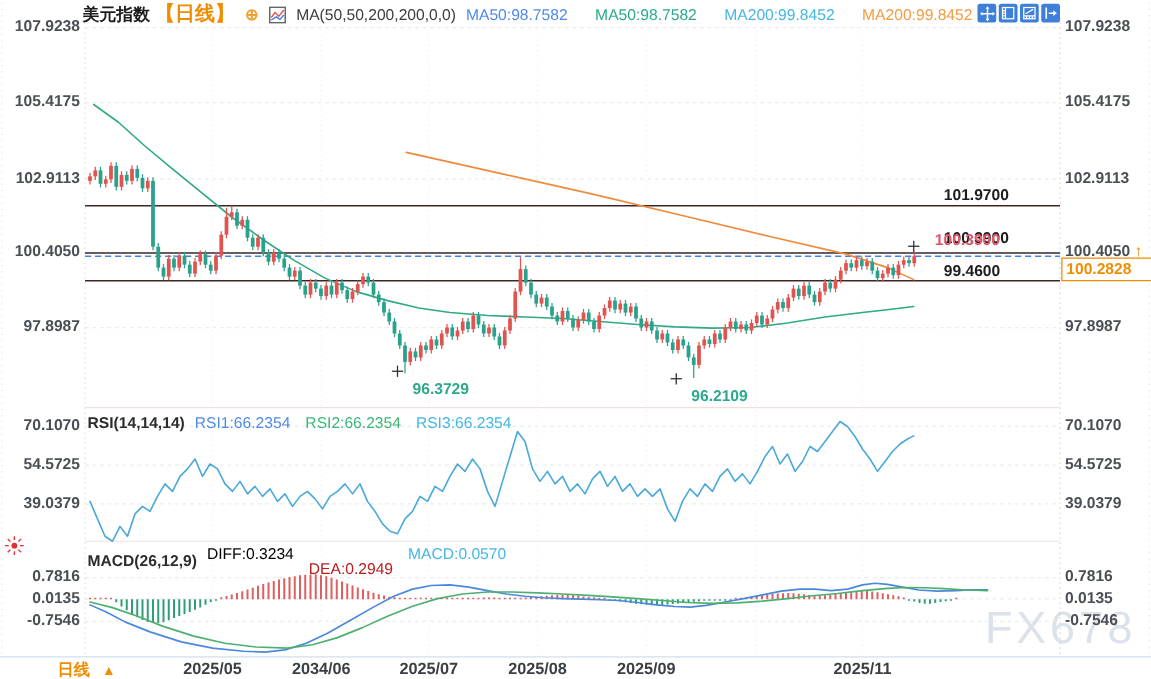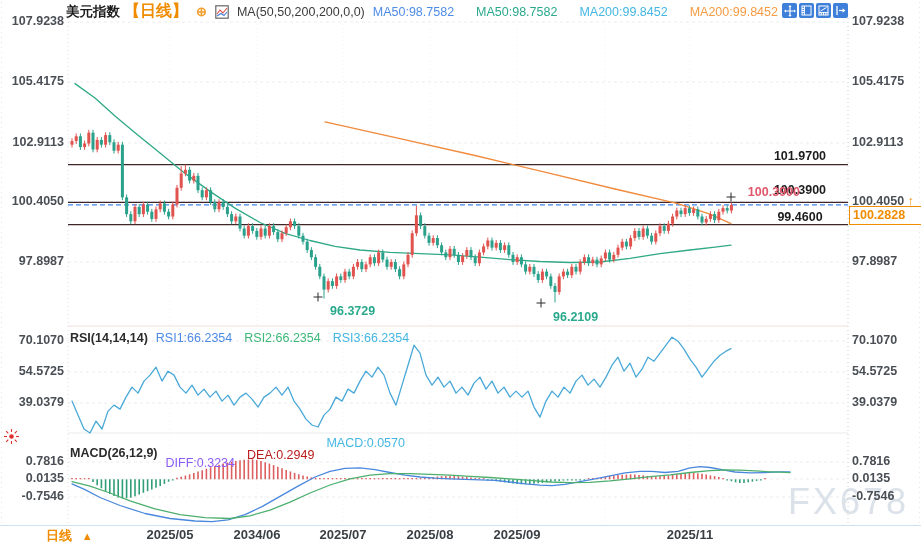--- a/index.html
+++ b/index.html
@@ -6,21 +6,21 @@
   #app{position:relative;width:921px;height:543px;overflow:hidden;background:#fff;
        font-family:"Liberation Sans",sans-serif;}
   #chart-svg{position:absolute;left:0;top:0;z-index:1;}
   #labels{position:absolute;left:0;top:0;width:921px;height:543px;z-index:2;pointer-events:none;}
   #watermark{position:absolute;left:788px;top:481px;z-index:0;font-size:36px;font-weight:normal;
              color:#dbe2e9;letter-spacing:3px;}
   .hdr{position:absolute;display:flex;align-items:center;gap:8px;font-size:12.5px;white-space:nowrap;}
   .axis-lab{position:absolute;font-size:12.5px;font-weight:600;color:#4a4f55;height:15px;line-height:15px;}
   .axis-left{left:0;width:64px;text-align:right;}
   .axis-right{left:852px;width:68px;text-align:left;}
-  .lvl-lab{position:absolute;width:90px;text-align:center;right:76px;font-size:12.5px;font-weight:bold;color:#1c1c1c;height:15px;line-height:15px;}
+  .lvl-lab{position:absolute;width:90px;text-align:left;right:76px;font-size:12.5px;font-weight:bold;color:#1c1c1c;height:15px;line-height:15px;}
   .ann{position:absolute;font-size:12.5px;font-weight:bold;height:15px;line-height:15px;}
   .title{font-weight:bold;font-size:13.5px;color:#1c1c1c;}
   .period{font-weight:bold;font-size:16px;}
   .toolbar{position:absolute;left:782px;top:3px;display:flex;gap:2px;z-index:3;}
   .tbtn{width:15px;height:15px;background:#3e7fd9;border-radius:2px;display:flex;
         align-items:center;justify-content:center;cursor:pointer;}
   #price-box{position:absolute;left:849px;top:206px;width:68px;height:17px;border:1.5px solid #f08c00;
              background:#fff;color:#f08c00;font-size:12.5px;font-weight:bold;line-height:17px;
              padding-left:3px;z-index:3;}
   #bottom-bar{position:absolute;left:0;top:525px;width:921px;height:17px;background:#fff;
@@ -673,21 +673,21 @@
         <line x1="3.2" y1="3.2" x2="5.3" y2="5.3"></line>
             <line x1="11.7" y1="11.7" x2="13.8" y2="13.8"></line>
         <line x1="3.2" y1="13.8" x2="5.3" y2="11.7"></line>
             <line x1="11.7" y1="5.3" x2="13.8" y2="3.2"></line>
       </g>
     </svg>
   </span>
   <div class="hdr" style="left:70px;top:436px;">
     <span style="color:#2c2c2c;font-weight:bold;">MACD(26,12,9)</span>
     <span id="macd-values" style="display:inline-flex;gap:12px;">
-          <span style="color: #8b5cf6; margin-top: 20px;">DIFF:0.3234</span>
+          <span style="color: #000000;">DIFF:0.3234</span>
           <span style="color: #b91c1c; margin-top: 12px;">DEA:0.2949</span>
           <span style="color: rgb(69, 183, 227);">MACD:0.0570</span>
         </span>
   </div>
 </div>
 
 <div id="bottom-bar">
   <div id="period-btn">
     <span>日线</span>
     <span style="font-size:11px;margin-left:6px;">▲</span>

